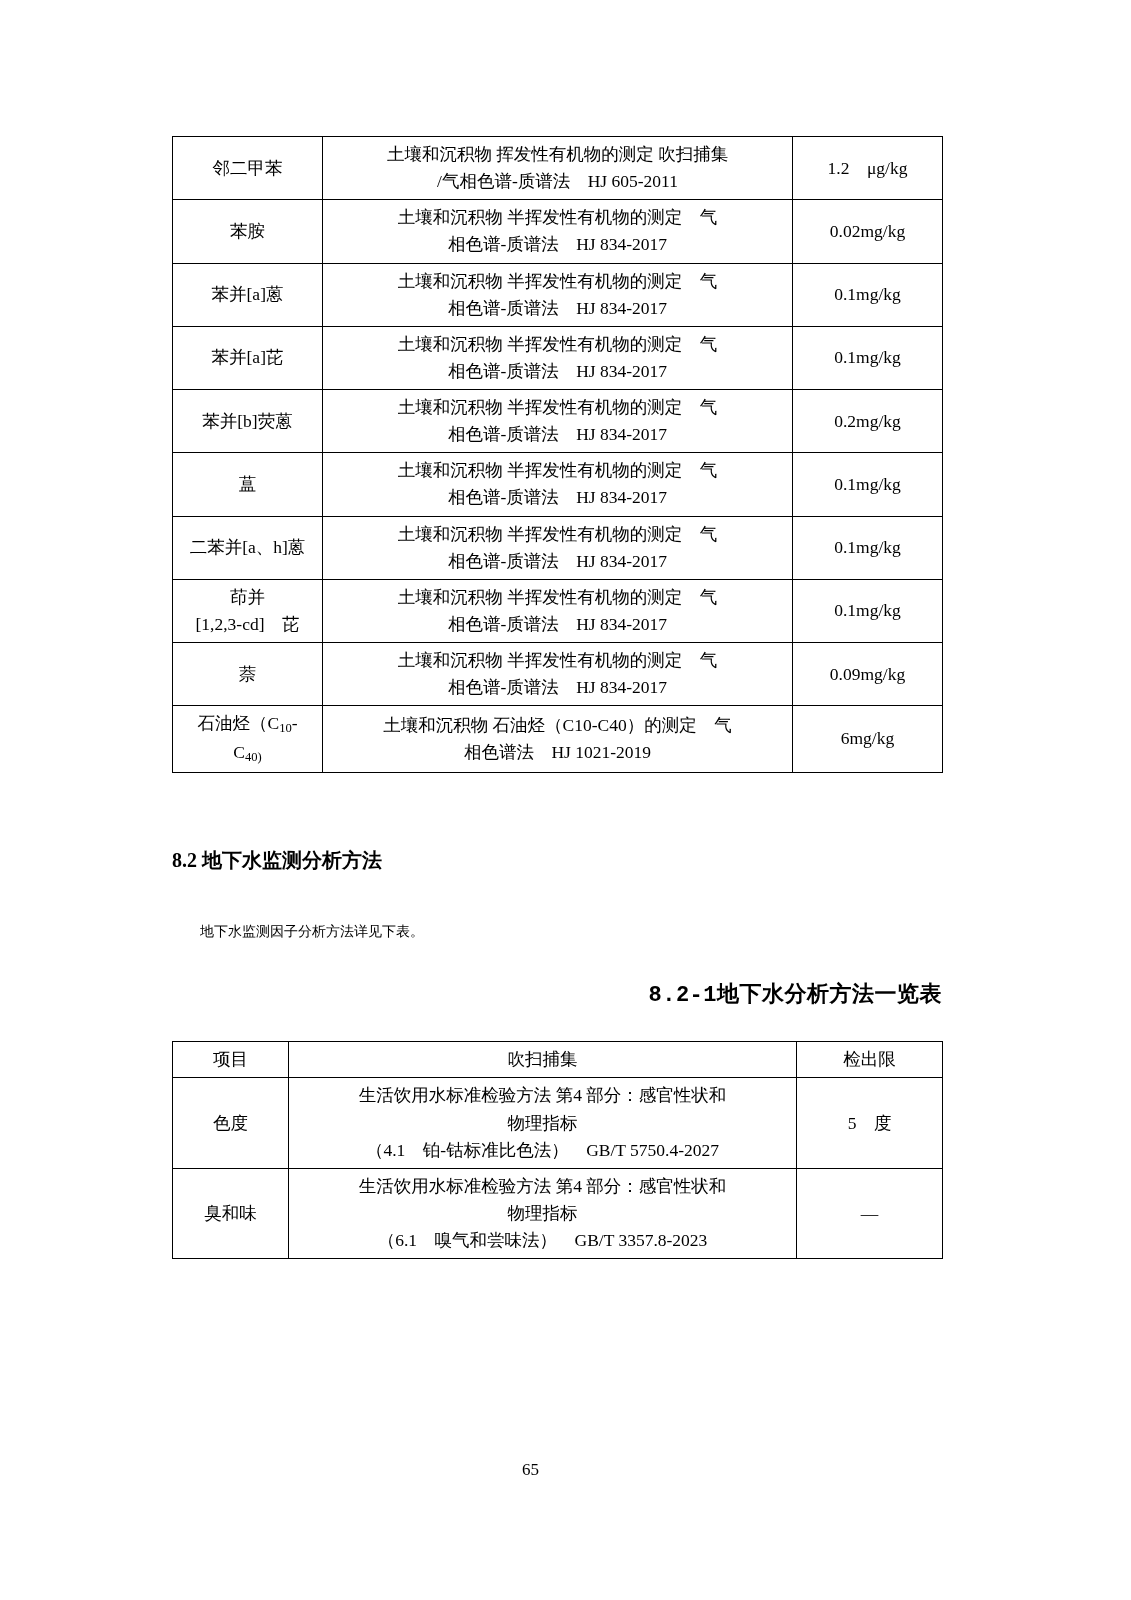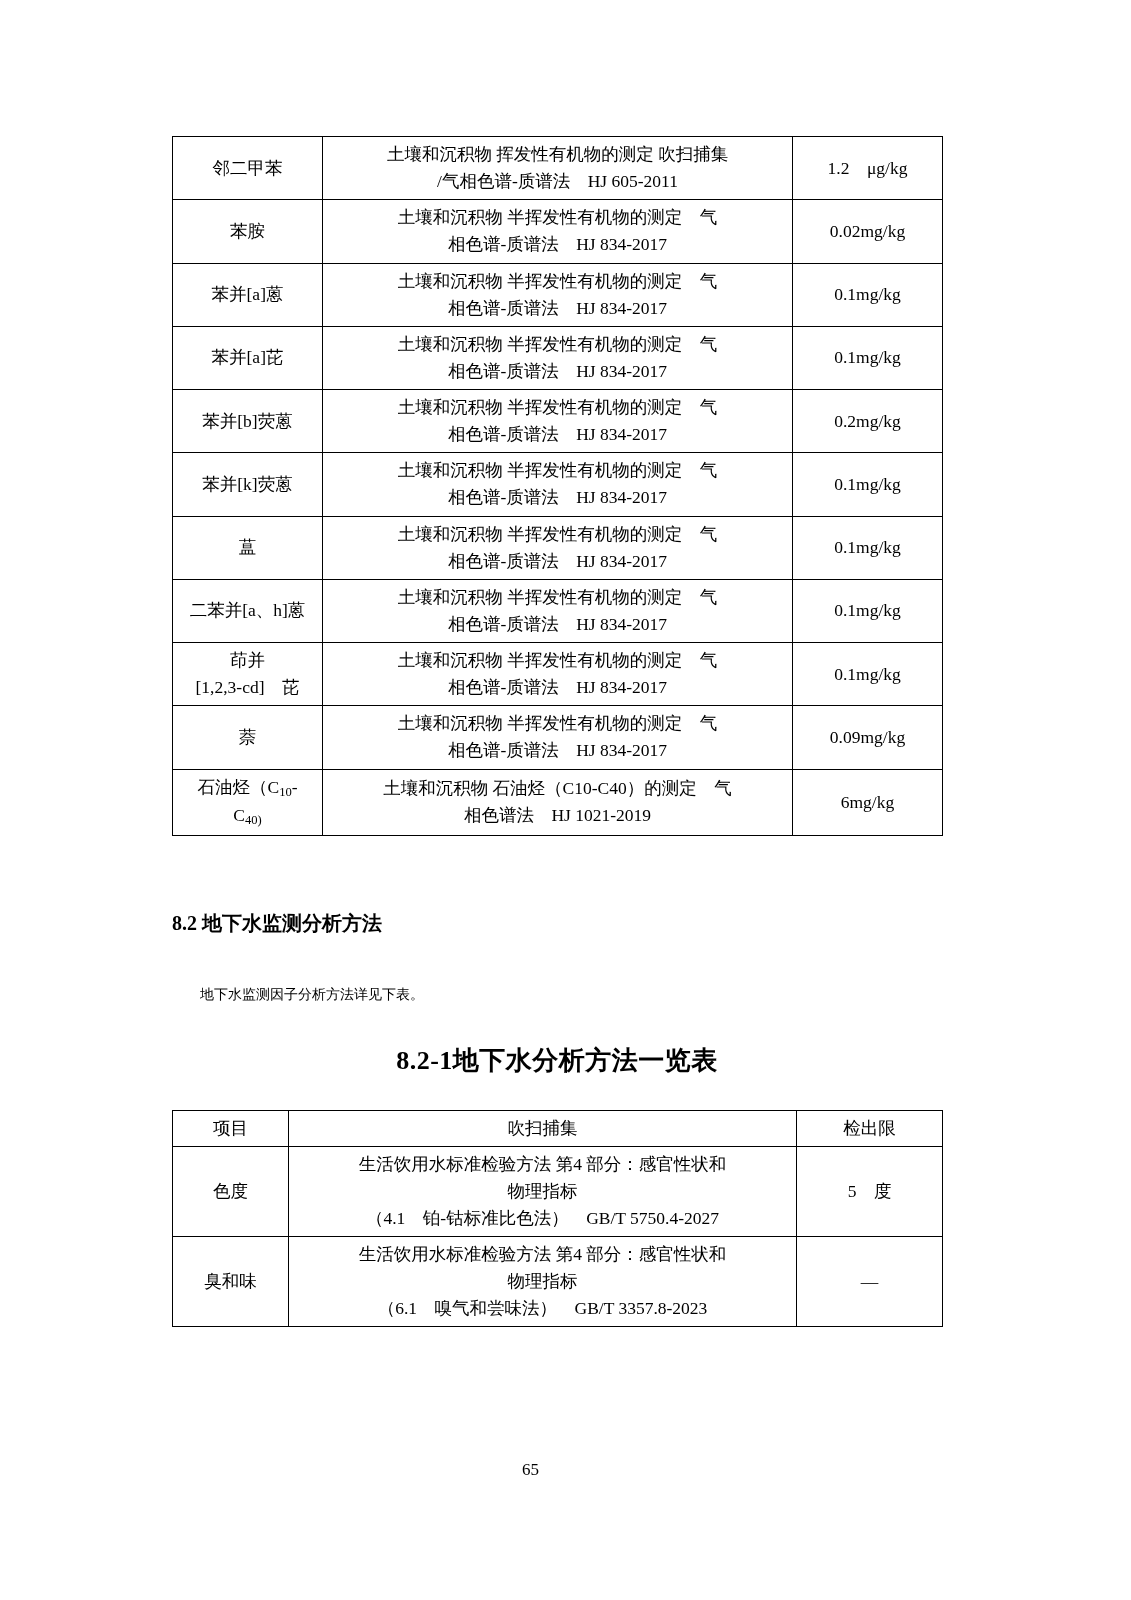--- a/index.html
+++ b/index.html
@@ -69,24 +69,24 @@
     margin: 0;
     padding: 0;
   }
   .para {
     font-size: 14px;
     text-indent: 2em;
     margin: 0;
     line-height: 1.7;
   }
   .table-title {
-    font-family: Liberation Serif, serif;
-    font-size: 26px;
+    font-family: Liberation Mono, monospace;
+    font-size: 22px;
     font-weight: bold;
-    text-align: center;
+    text-align: right;
     margin: 0;
     letter-spacing: 0.5px;
   }
 
   .gap-a { height: 74px; }
   .gap-b { height: 46px; }
   .gap-c { height: 36px; }
   .gap-d { height: 32px; }
 
   .gw-col-item { width: 116px; }
@@ -159,28 +159,20 @@
         </tr>
         <tr>
           <td>苯并[b]荧蒽</td>
           <td class="method-cell">
             <span class="l1">土壤和沉积物 半挥发性有机物的测定　气</span>
             <span class="l2">相色谱-质谱法　HJ 834-2017</span>
           </td>
           <td>0.2mg/kg</td>
         </tr>
         <tr>
-          <td>苯并[k]荧蒽</td>
-          <td class="method-cell">
-            <span class="l1">土壤和沉积物 半挥发性有机物的测定　气</span>
-            <span class="l2">相色谱-质谱法　HJ 834-2017</span>
-          </td>
-          <td>0.1mg/kg</td>
-        </tr>
-        <tr>
           <td>蒀</td>
           <td class="method-cell">
             <span class="l1">土壤和沉积物 半挥发性有机物的测定　气</span>
             <span class="l2">相色谱-质谱法　HJ 834-2017</span>
           </td>
           <td>0.1mg/kg</td>
         </tr>
         <tr>
           <td>二苯并[a、h]蒽</td>
           <td class="method-cell">

